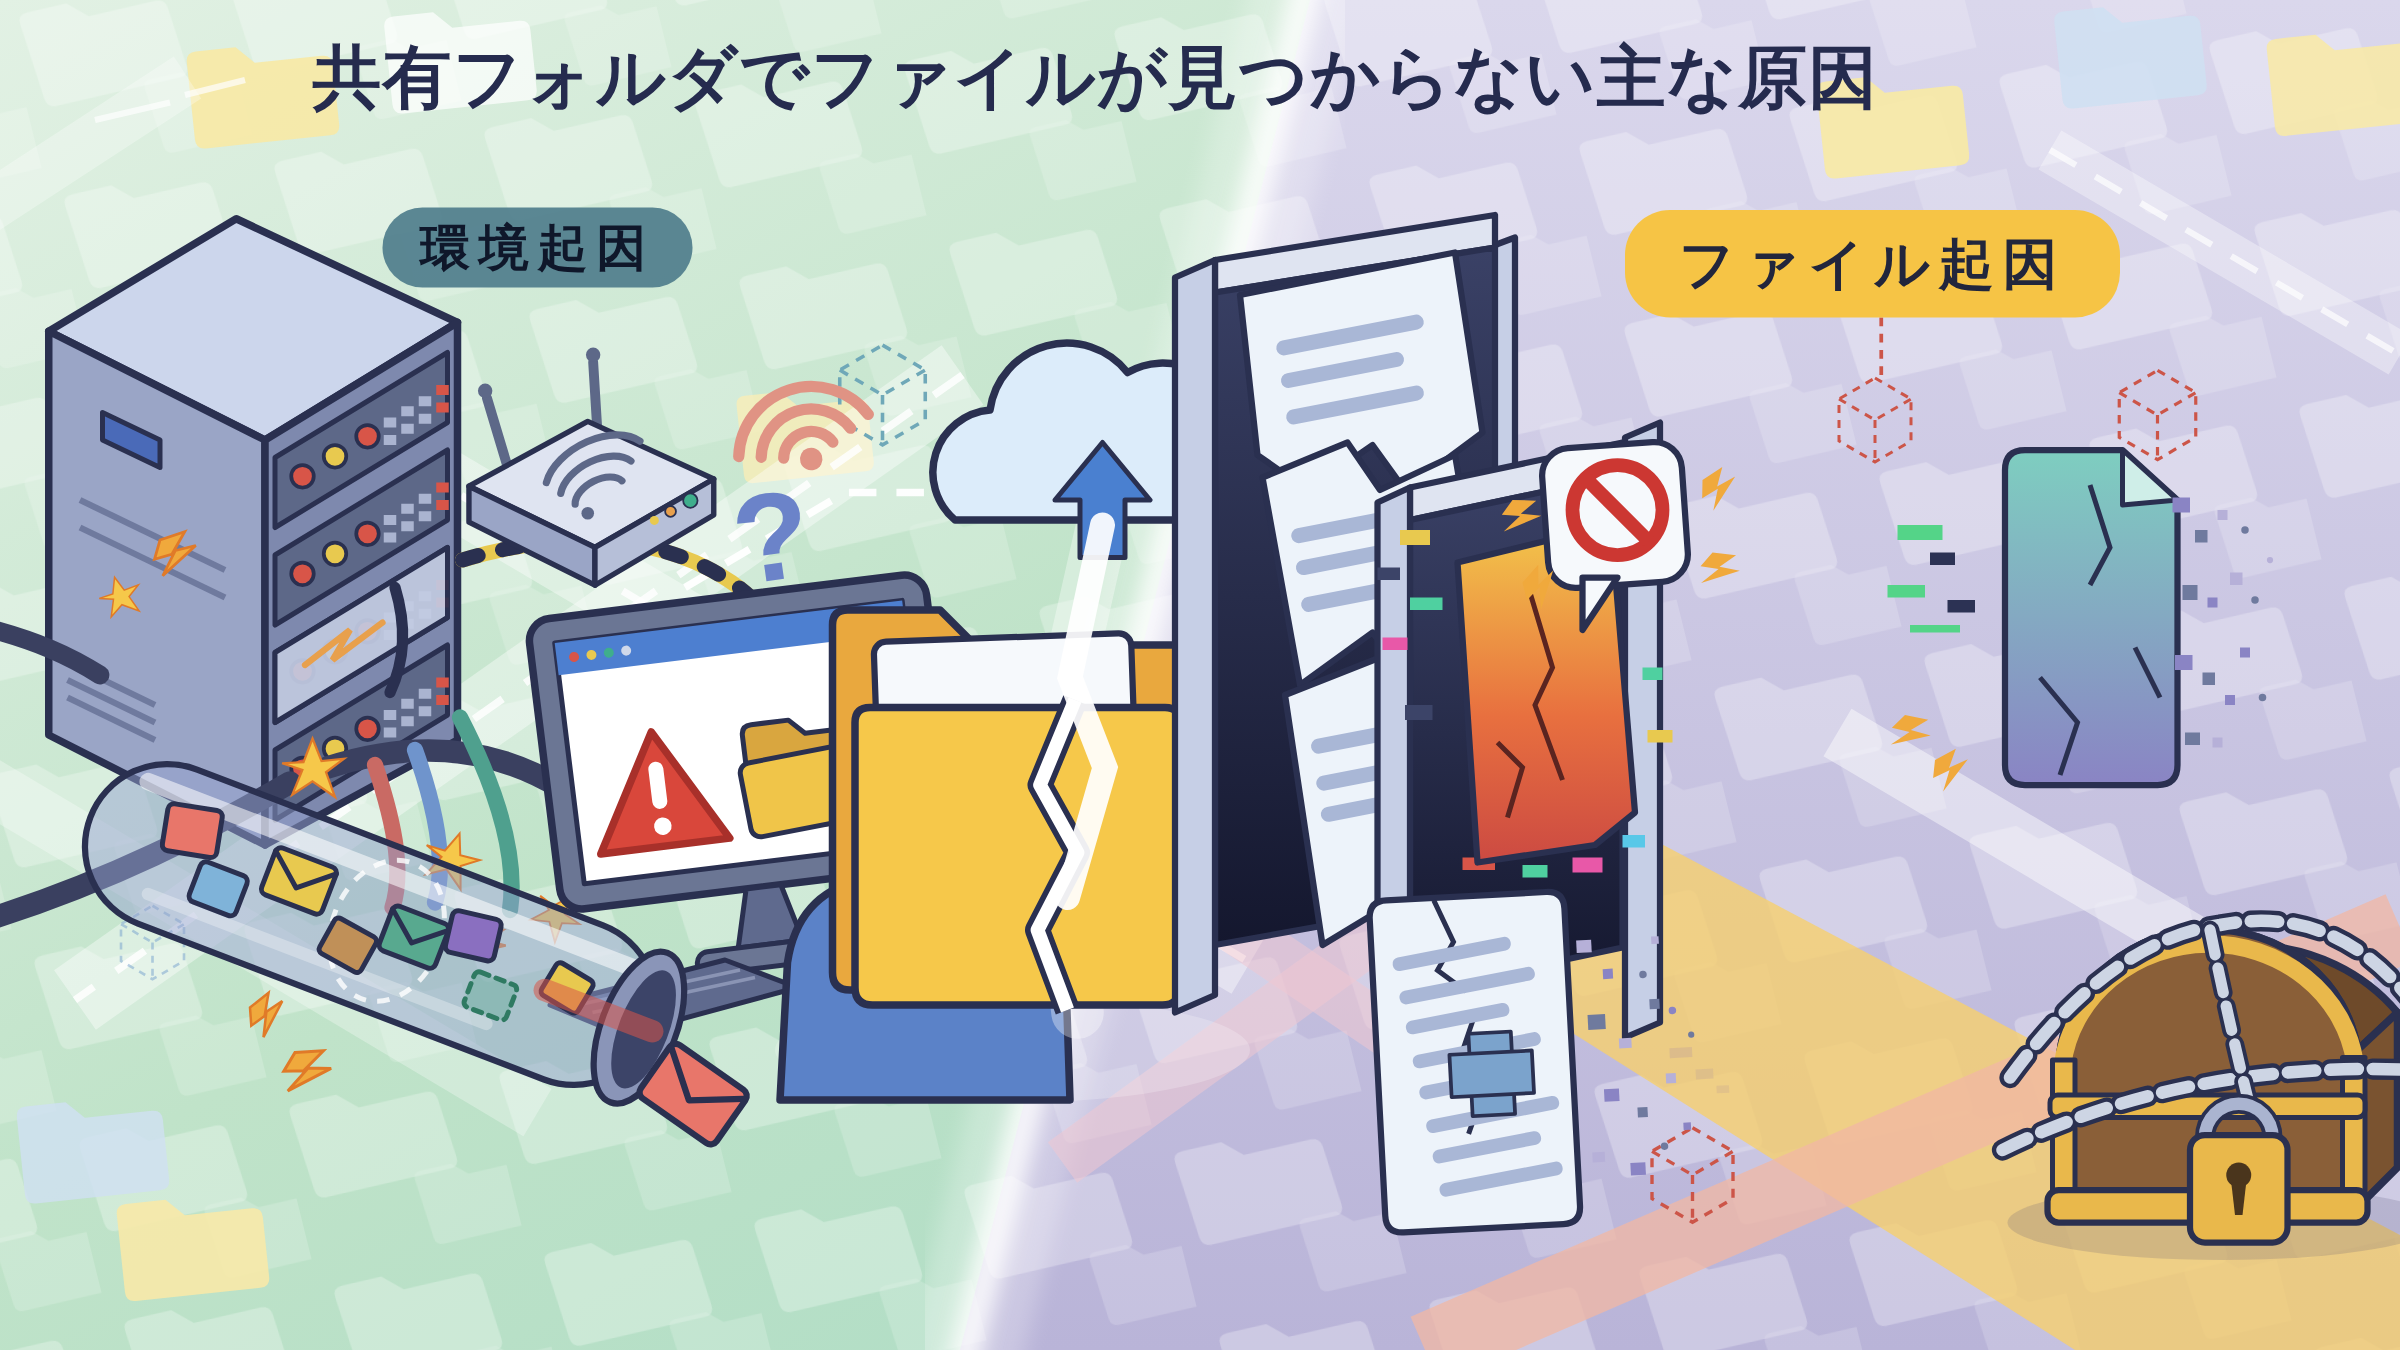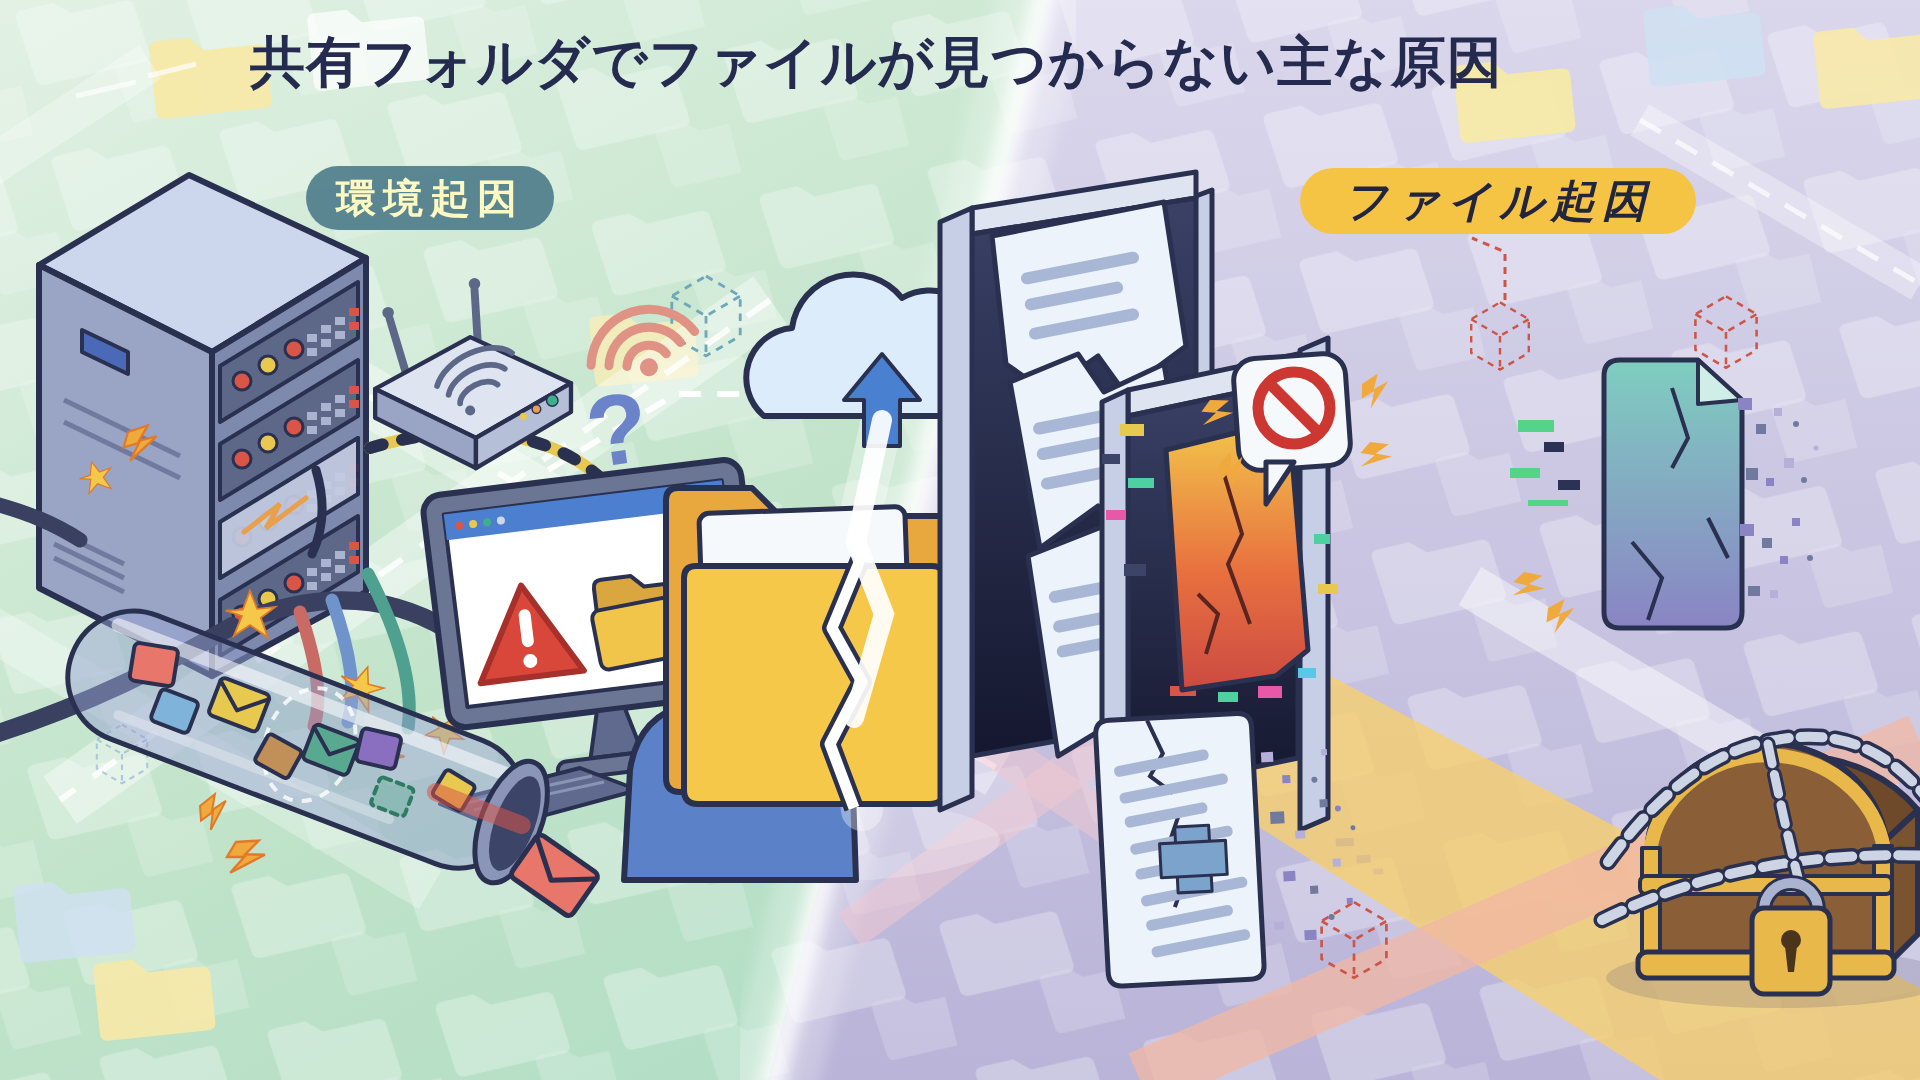--- a/index.html
+++ b/index.html
@@ -3,23 +3,23 @@
 <meta charset="utf-8">
 <style>
   html,body{margin:0;padding:0;background:#7d819c;font-family:"Liberation Sans","DejaVu Sans",sans-serif;}
   .stage{position:relative;width:1920px;height:1080px;overflow:hidden;background:#cfe8d8;}
   .stage svg{position:absolute;left:0;top:0;}
   .title{position:absolute;left:250px;top:26px;font-size:55px;font-weight:bold;color:#252b4e;
          letter-spacing:1px;white-space:nowrap;z-index:5;text-align:right;}
   .badge{position:absolute;display:flex;align-items:center;justify-content:center;
          font-weight:bold;white-space:nowrap;z-index:5;}
   .badge-env{left:306px;top:166px;width:248px;height:64px;border-radius:34px;
-             background:rgba(82,128,141,.94);color:#fef9c3;font-size:40px;letter-spacing:7px;}
-  .badge-file{left:1300px;top:168px;width:396px;height:66px;border-radius:36px;
-              background:#f6c445;color:#22263c;font-size:44px;letter-spacing:7px;font-style:italic;}
+             background:rgba(82,128,141,.94);color:#0f172a;font-size:40px;letter-spacing:7px;}
+  .badge-file{left:1300px;top:168px;width:396px;height:86px;border-radius:36px;
+              background:#f6c445;color:#22263c;font-size:44px;letter-spacing:7px;}
   .ol{stroke:#2a3050;stroke-linejoin:round;stroke-linecap:round;}
 </style>
 </head>
 <body>
 
 <div class="stage">
 <svg width="1920" height="1080" viewBox="0 0 1920 1080">
   <defs>
     <linearGradient id="gLeft" x1="0" y1="0" x2="1" y2="1">
       <stop offset="0" stop-color="#e2f1e4"></stop>

